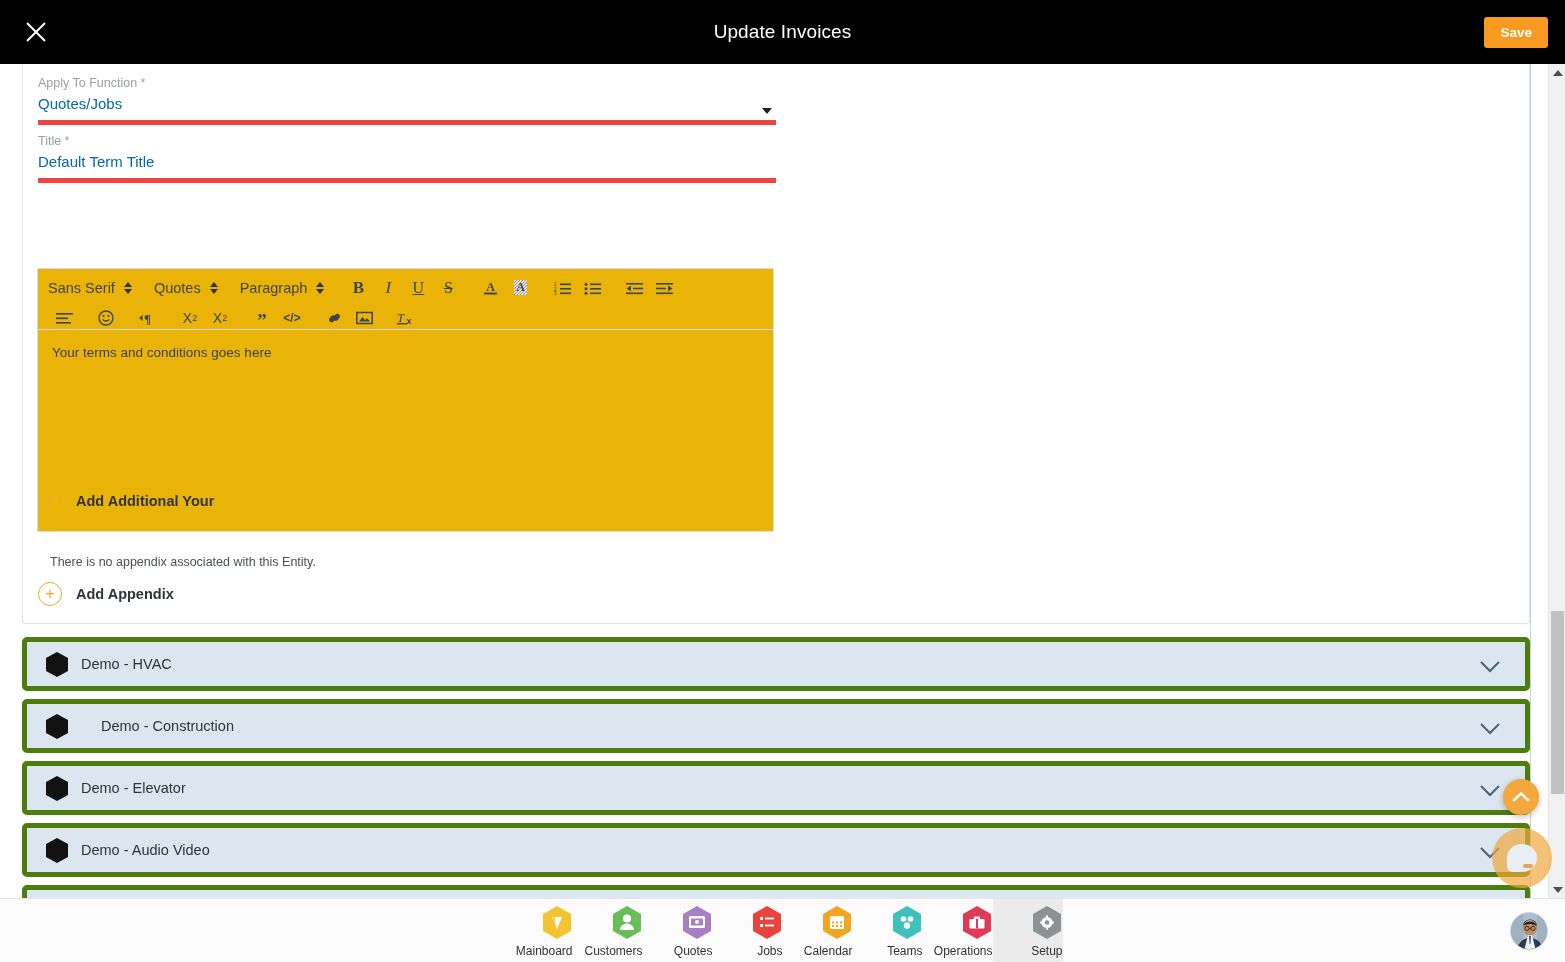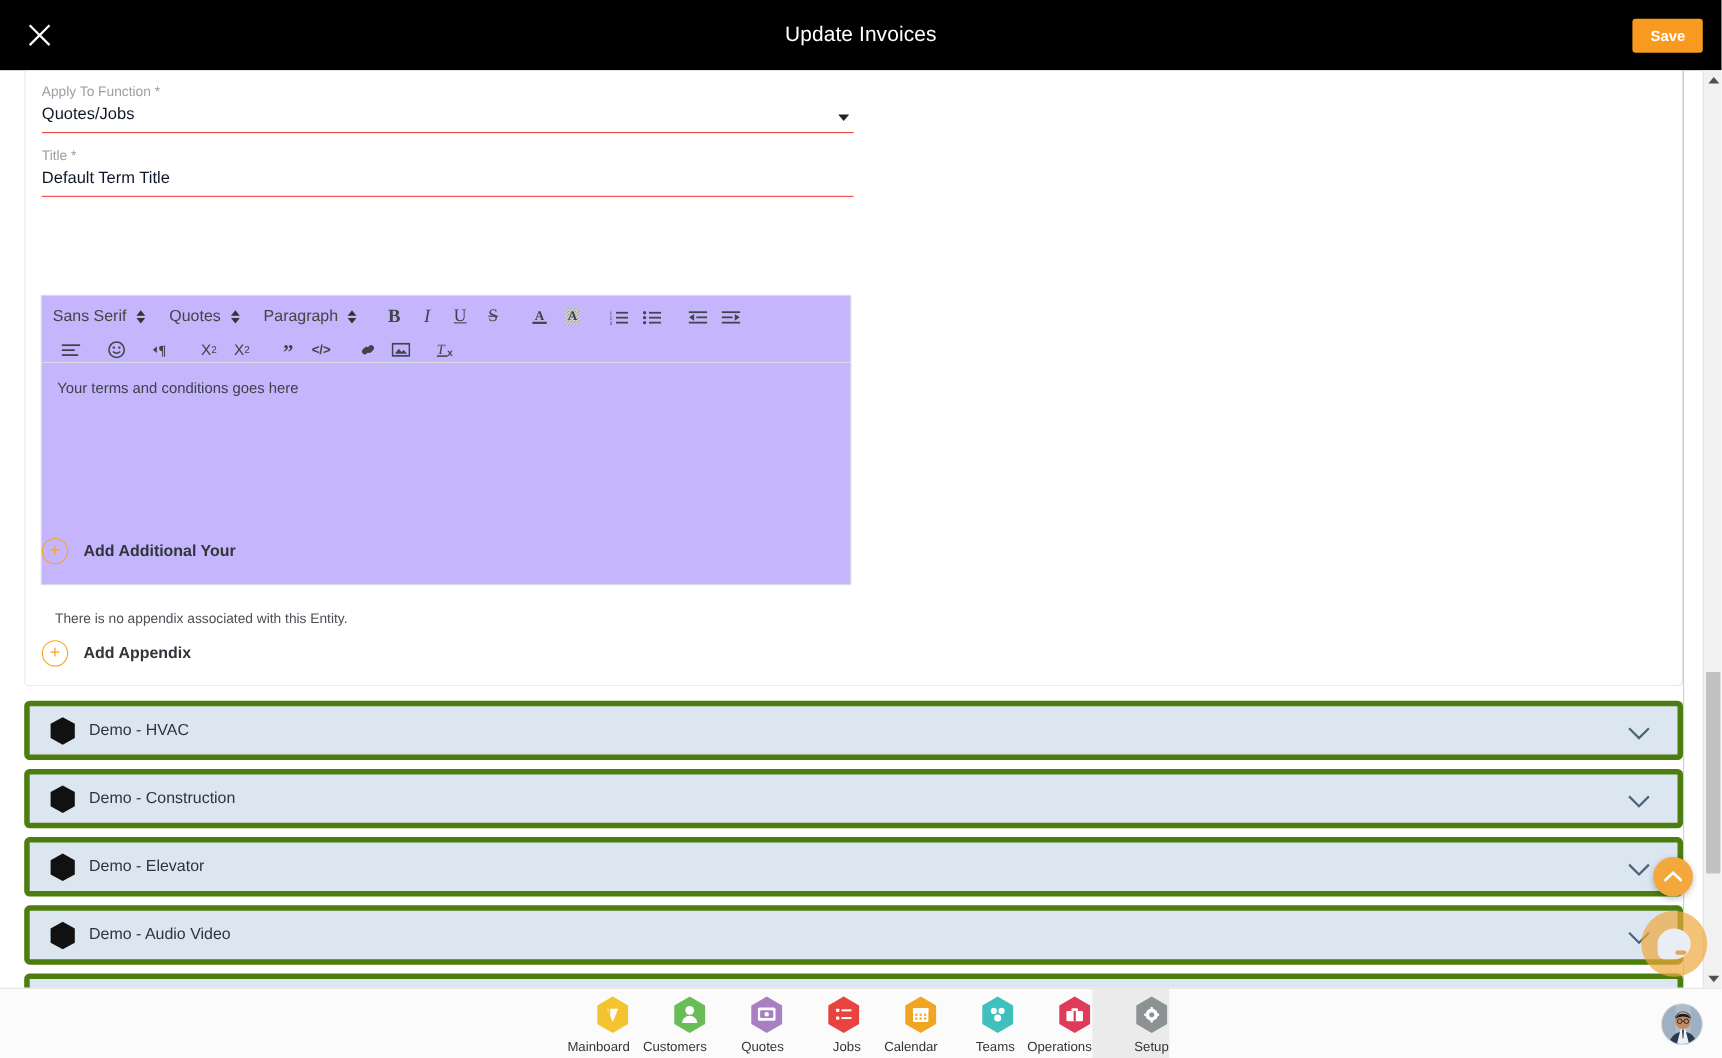--- a/index.html
+++ b/index.html
@@ -64,40 +64,40 @@
     border-radius: 0 0 4px 4px;
   }
 
   
   .field { position: absolute; }
   .field-label {
     font-size: 12.5px; color: #9aa0a6; font-weight: 400;
     display: block; margin-bottom: 5px;
   }
   .field-value {
-    font-size: 15px; color: #0f172a;
+    font-size: 15px; color: #0369a1;
     padding-bottom: 8px;
-    border-bottom: 1px solid #ef4444;
+    border-bottom: 5px solid #ef4444;
     width: 100%;
     background: transparent;
   }
   .select-caret {
     position: absolute; right: 4px; bottom: 11px;
     width: 0; height: 0;
     border-left: 5px solid transparent;
     border-right: 5px solid transparent;
     border-top: 6px solid #222;
   }
 
   
   #editor {
     position: absolute; left: 37px; top: 204px;
     width: 737px; height: 264px;
     border: 1px solid #d8dde1;
-    background: #c4b5fd;
+    background: #eab308;
     border-radius: 1px;
   }
   #toolbar {
     border-bottom: 1px solid #d8dde1;
     padding: 5px 8px 4px 8px;
     height: 61px;
   }
   .tb-row { display: flex; align-items: center; height: 28px; }
   .tb-sel {
     display: flex; align-items: center;
@@ -451,21 +451,21 @@
           </svg>
       </span>
       <span class="acc-label">Demo - HVAC</span>
       <span class="acc-chev">
         <svg width="22" height="14" viewBox="0 0 22 14">
             <path d="M2,2 L11,11 L20,2" stroke="#4c6275" stroke-width="2" fill="none"></path>
           </svg>
       </span>
     </div>
 
-    <div class="acc" style="top:635px;">
+    <div class="acc" style="top:635px;gap:20px;">
       <span class="acc-hex">
         <svg width="24" height="27" viewBox="0 0 24 27">
             <polygon points="12,1 23,7 23,20 12,26 1,20 1,7" fill="#111111"></polygon>
           </svg>
       </span>
       <span class="acc-label">Demo - Construction</span>
       <span class="acc-chev">
         <svg width="22" height="14" viewBox="0 0 22 14">
             <path d="M2,2 L11,11 L20,2" stroke="#4c6275" stroke-width="2" fill="none"></path>
           </svg>

